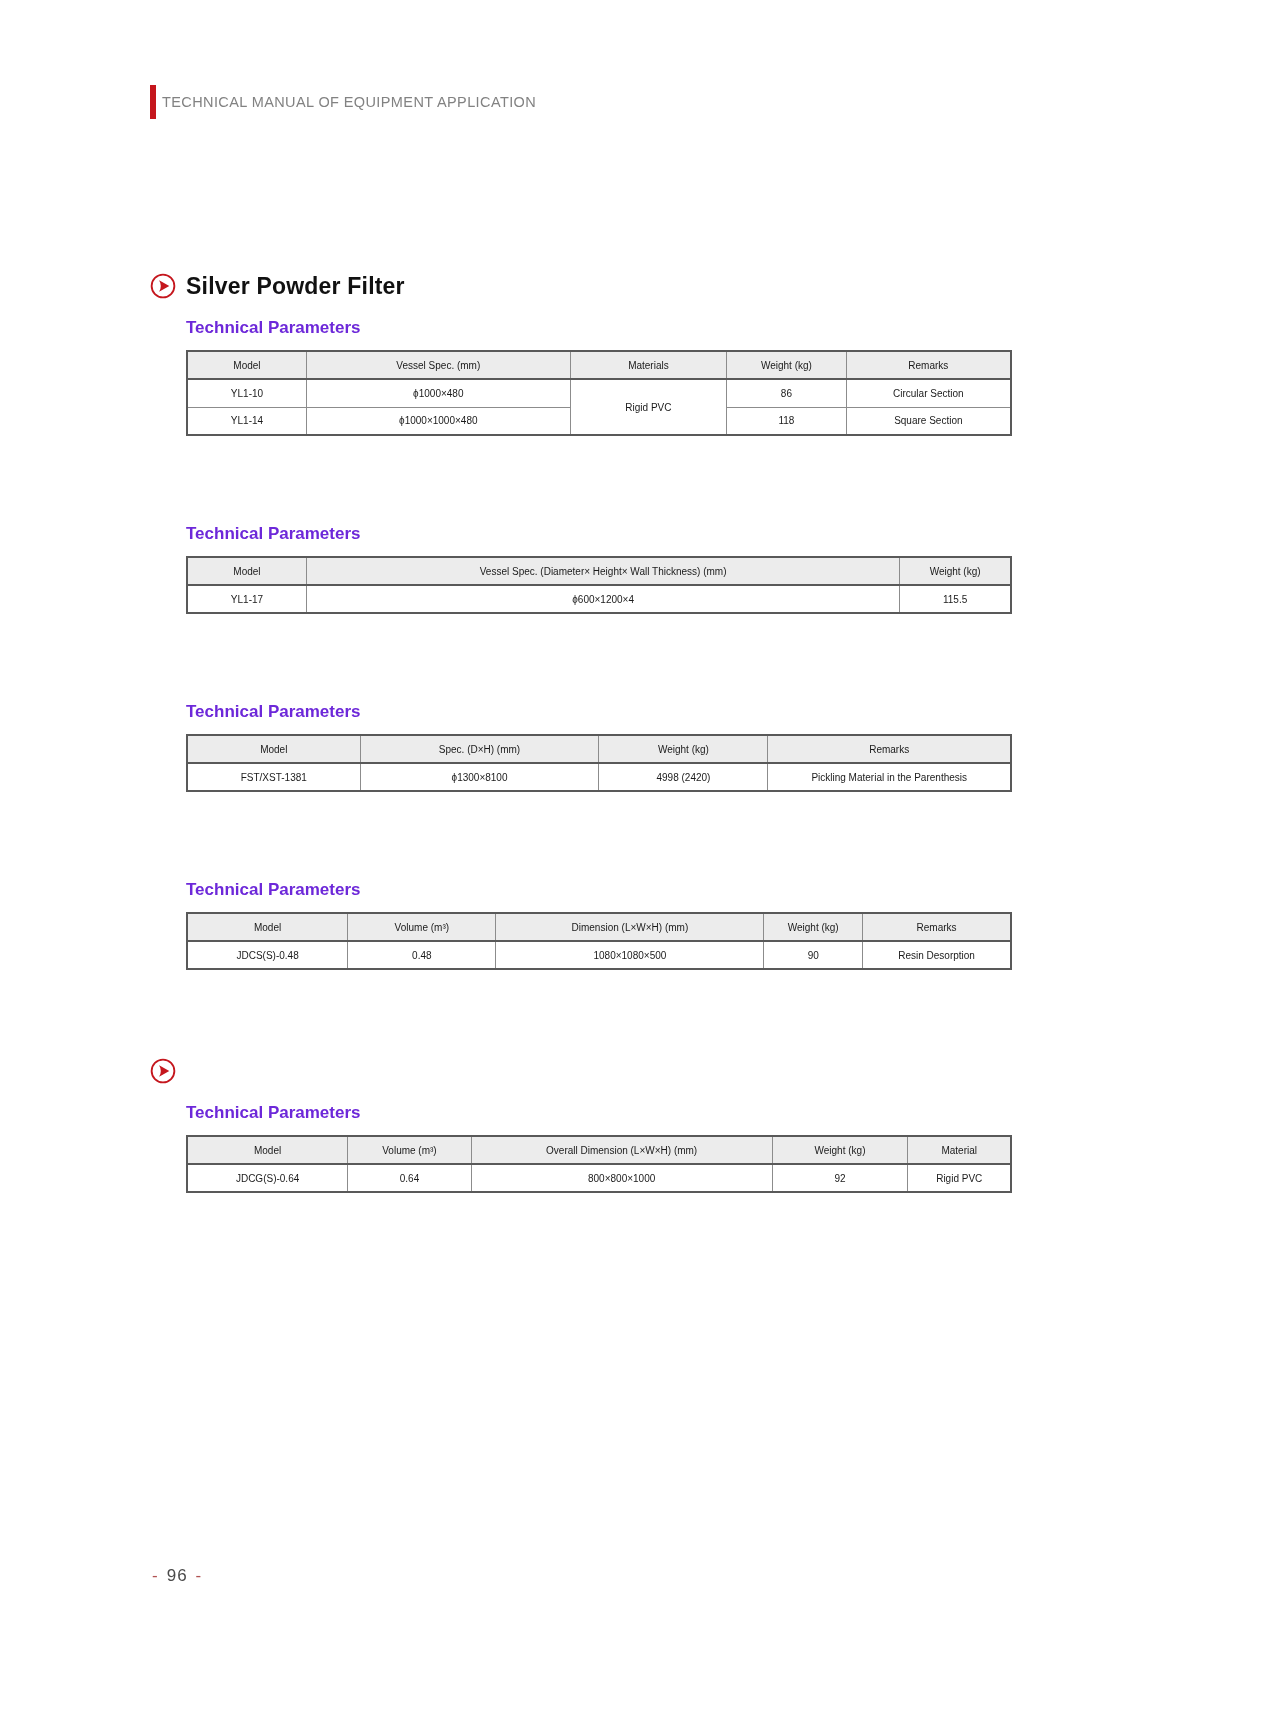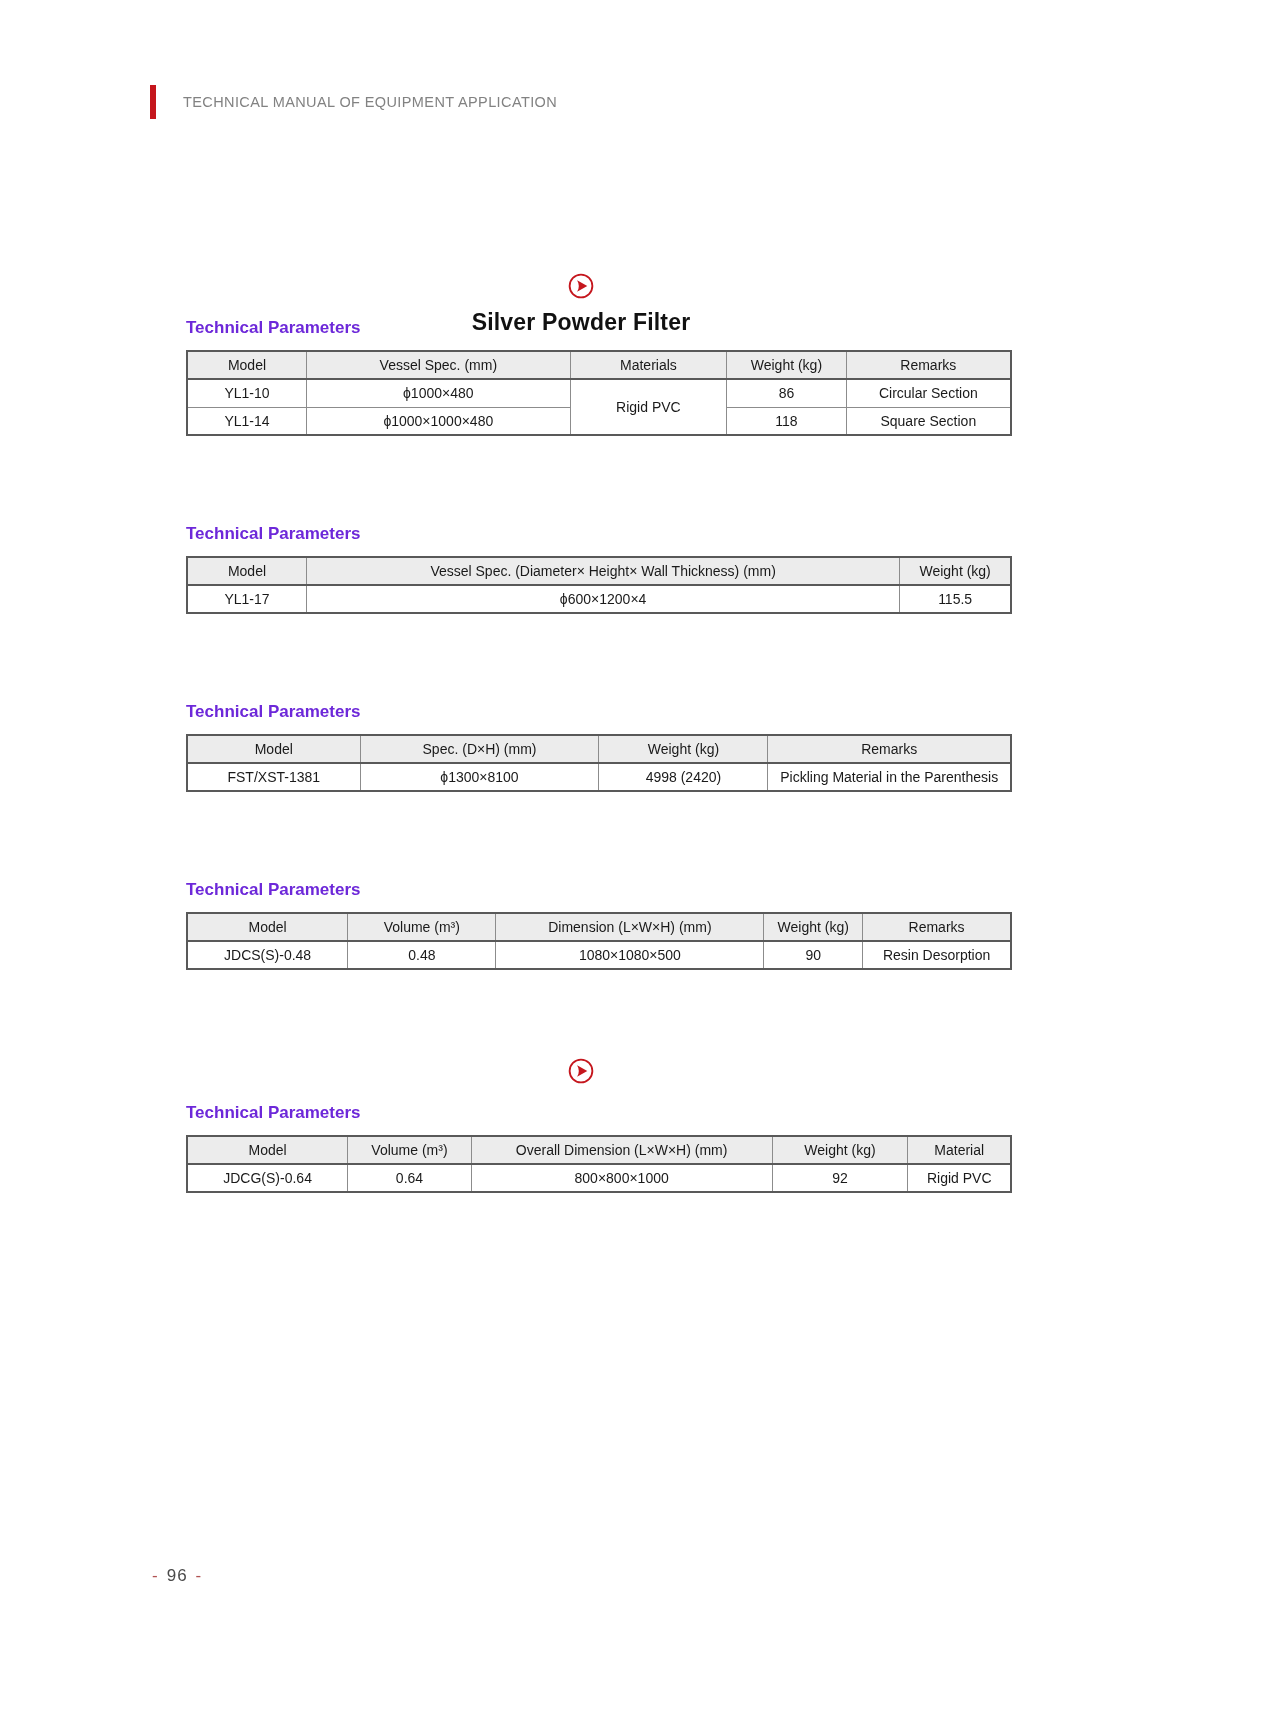--- a/index.html
+++ b/index.html
@@ -8,53 +8,53 @@
     width:1276px; height:1719px;
     position:relative;
     font-family:"Liberation Sans", sans-serif;
     color:#1a1a1a;
     overflow:hidden;
   }
 
   
   .doc-header {
     position:absolute; top:85px; left:150px;
-    display:flex; align-items:center; gap:27px;
+    display:flex; align-items:center; gap:6px;
   }
   .red-bar { width:6px; height:34px; background:#c5161d; }
   .doc-header-text {
     color:#828282; font-size:14.5px; letter-spacing:0.4px;
     font-weight:400;
   }
 
   
   .content { position:absolute; top:273px; left:150px; width:862px; }
   .section { margin-bottom:88px; }
-  .sec-title-row { display:flex; align-items:center; gap:10px; height:26px;flex-direction:column; }
+  .sec-title-row { display:flex; align-items:center; gap:10px; height:26px; }
   .sec-icon { width:26px; height:26px; color:#c5161d; flex:0 0 auto; display:block; }
   .sec-icon svg { display:block; }
   .sec-title {
     font-size:23px; font-weight:bold; color:#111; letter-spacing:0.2px;
     white-space:nowrap;
   }
   .sec-sub {
     margin:19px 0 12px 36px;
     font-size:17px; font-weight:bold; color:#6d28d9;
   }
 
   
   table.params-table {
     margin-left:36px; width:826px;
     border-collapse:collapse; table-layout:fixed;
     border:2px solid #595959;
   }
   .params-table th, .params-table td {
     border:1px solid #8c8c8c;
     text-align:center; vertical-align:middle;
-    font-size:14px; font-weight:400;
+    font-size:10px; font-weight:400;
     height:28px; padding:2px 4px;
     color:#1a1a1a;
     overflow:hidden; white-space:nowrap;
   }
   .params-table thead th {
     background:#ececec;
     border-bottom:2px solid #595959;
   }
 
   

